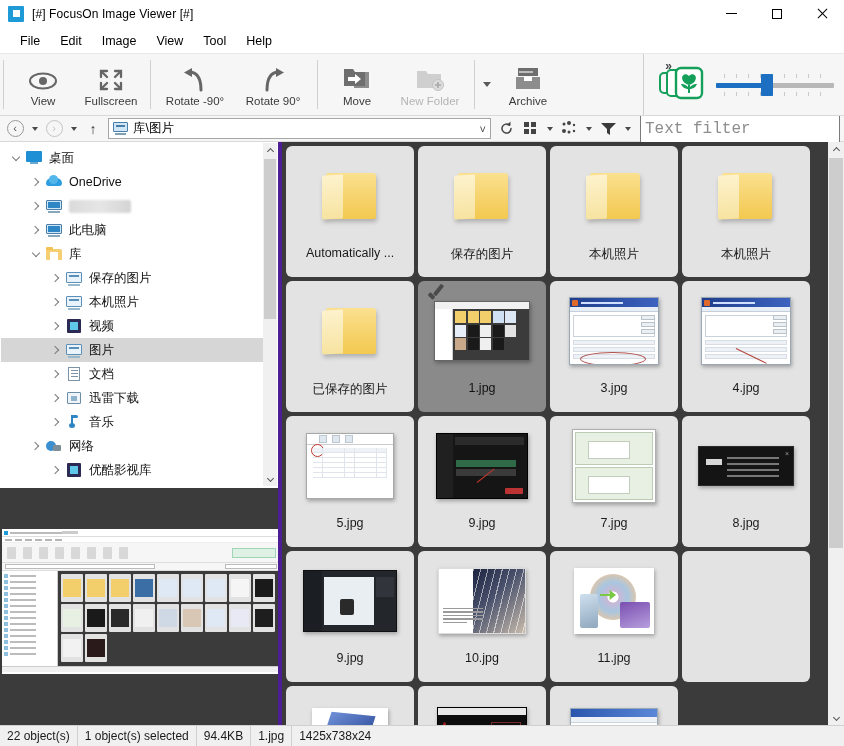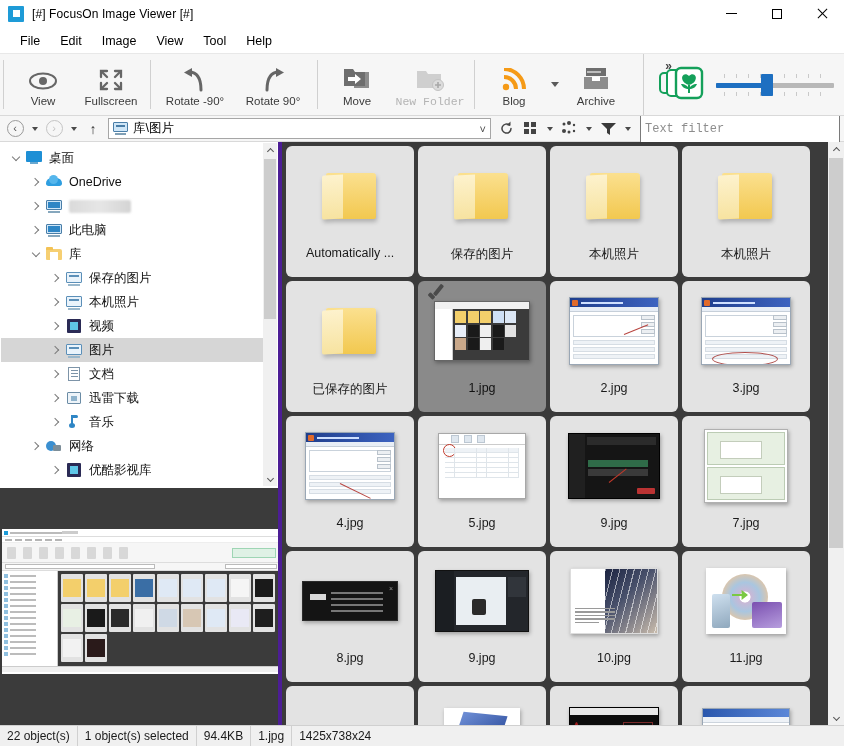--- a/index.html
+++ b/index.html
@@ -55,21 +55,21 @@
     background: #f6f6f6; border-bottom: 1px solid #d9d9d9; position: relative;
   }
   .tb-group { display: flex; align-items: stretch; padding: 0 2px; }
   .tb-sep { width: 1px; background: #d0d0d0; margin: 6px 3px; }
   .tb-btn {
     width: 68px; display: flex; flex-direction: column; align-items: center; justify-content: center;
     gap: 3px; cursor: default; border: 1px solid transparent; border-radius: 2px; padding-top:2px;
   }
   .tb-btn .lbl { font-size: 11.5px; color: #3a3a3a; white-space: nowrap; }
   .tb-btn.wide { width: 78px; }
-  .tb-btn.disabled .lbl { color: #b4b4b4; font-family: Liberation Mono, monospace; }
+  .tb-btn.disabled .lbl { color: #b4b4b4; }
   .tb-ico { height: 28px; display: flex; align-items: flex-end; justify-content: center; }
   .tb-drop {
     width: 14px; display: flex; align-items: center; justify-content: center; cursor: default;
   }
   .caret-dn { width: 0; height: 0; border-left: 4px solid transparent; border-right: 4px solid transparent; border-top: 5px solid #5a5a5a; }
   .overflow-chev {
     position: absolute; right: 172px; top: 5px; font-size: 12px; color: #444; cursor: default; font-weight: bold;
   }
   .tb-right {
     margin-left: auto; display: flex; align-items: center; gap: 10px;
@@ -102,21 +102,21 @@
   }
   .path-ico { width: 15px; height: 13px; position: relative; flex:0 0 auto;}
   .path-ico .scr { position: absolute; left: 0; top: 0; width: 15px; height: 10px; background: #cfe6f7; border: 1px solid #4a7ea8; border-radius: 1px; }
   .path-ico .scr:after { content:""; position:absolute; left:2px; top:2px; width:9px; height:2px; background:#4a7ea8; }
   .path-ico .base { position: absolute; left: 2px; bottom: 0; width: 11px; height: 2px; background: #7f9fb5; }
   .path-text { font-size: 12.5px; color: #000; }
   .path-caret { margin-left: auto; color: #4a4a4a; font-size: 11px; }
   .ab-btn { width: 22px; height: 22px; display: flex; align-items: center; justify-content: center; cursor: default; border-radius:2px; }
   .filter-input {
     width: 200px; height: 28px; border: 1px solid #7a7a7a; background: #fff;
-    font-family: "Liberation Mono", monospace; font-size: 12px; color: #555;
+    font-family: "Liberation Mono", monospace; font-size: 16px; color: #555;
     padding: 8px 4px; margin-left: 4px;
   }
   .filter-input::placeholder { color: #8d8d8d; opacity: 1; }
 
   
   .body { flex: 1; display: flex; min-height: 0; background: #fff; }
   .left-pane { width: 282px; min-width:282px; display: flex; flex-direction: column; border-right: 4px solid #4c1d95; }
 
   .tree-pane { height: 345px; min-height:345px; position: relative; background: #fff; border: 1px solid #ffffff; overflow: hidden; }
   .tree-scroll { position: absolute; inset: 0 14px 0 0; overflow: hidden; padding-top: 3px; }
@@ -405,30 +405,20 @@
             <path d="M2 5 h9 l2 3 h13 v14 h-24 z" fill="#cfcfcf"></path>
             <circle cx="23" cy="19" r="5.5" fill="#dcdcdc" stroke="#c3c3c3"></circle>
             <path d="M23 16 v6 M20 19 h6" stroke="#a8a8a8" stroke-width="1.6"></path>
           </svg>
         </div>
         <div class="lbl">New Folder</div>
       </div>
     </div>
     <div class="tb-sep"></div>
     <div class="tb-group">
-      <div class="tb-btn">
-        <div class="tb-ico">
-          <svg width="26" height="24" viewBox="0 0 26 24">
-            <circle cx="5" cy="19" r="3.2" fill="#f59a16"></circle>
-            <path d="M3 11 a10 10 0 0 1 10 10 h4 a14 14 0 0 0 -14 -14 z" fill="#f59a16"></path>
-            <path d="M3 3 a18 18 0 0 1 18 18 h4 a22 22 0 0 0 -22 -22 z" fill="#f59a16"></path>
-          </svg>
-        </div>
-        <div class="lbl">Blog</div>
-      </div>
       <div class="tb-drop">
           <span class="caret-dn"></span>
         </div>
       <div class="tb-btn">
         <div class="tb-ico">
           <svg width="28" height="26" viewBox="0 0 28 26">
             <path d="M4 2 h20 v8 h-20 z" fill="#6e6e6e"></path>
             <path d="M2 11 h24 v12 h-24 z" fill="#8d8d8d"></path>
             <path d="M10 11 h8 v4 h-8 z" fill="#fff"></path>
             <path d="M5 5 h14 v2 h-14 z" fill="#fff" opacity=".55"></path>
@@ -930,44 +920,20 @@
                     <i style="width:11px;height:12px;background:#e3e3e3;display:block;"></i>
                     <i style="width:11px;height:12px;background:#c9a88a;display:block;"></i>
                     <i style="width:11px;height:12px;background:#1a1a1a;display:block;"></i>
                     <i style="width:11px;height:12px;background:#efefef;display:block;"></i>
                     <i style="width:11px;height:12px;background:#1a1a1a;display:block;"></i>
                   </div>
                 </div>
               </div>
             </div>
             <div class="cap">1.jpg</div>
-          </div>
-          <div class="cell">
-            <div class="thumb-area">
-              <div class="sh win-shot">
-                <div class="bar">
-                  <i class="ic"></i>
-                  <i class="tx"></i>
-                </div>
-                <div class="tbar"></div>
-                <div class="body2">
-                  <div class="panel"></div>
-                  <div class="row"></div>
-                  <div class="row"></div>
-                  <div class="row"></div>
-                  <div class="btns">
-                    <i></i>
-                    <i></i>
-                    <i></i>
-                  </div>
-                  <div class="arrow-red" style="left:54px;top:22px;width:26px;transform:rotate(-22deg);"></div>
-                </div>
-              </div>
-            </div>
-            <div class="cap">2.jpg</div>
           </div>
           <div class="cell">
             <div class="thumb-area">
               <div class="sh win-shot">
                 <div class="bar">
                   <i class="ic"></i>
                   <i class="tx"></i>
                 </div>
                 <div class="tbar"></div>
                 <div class="body2">

